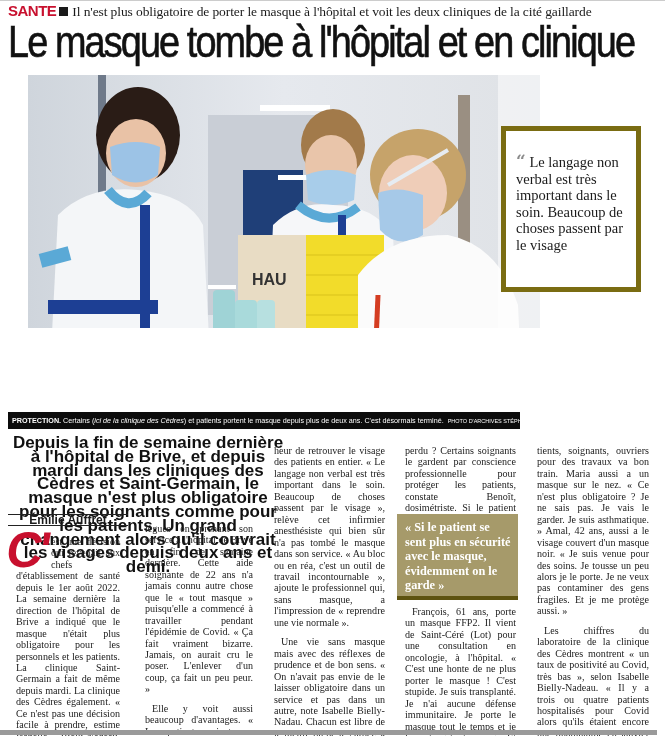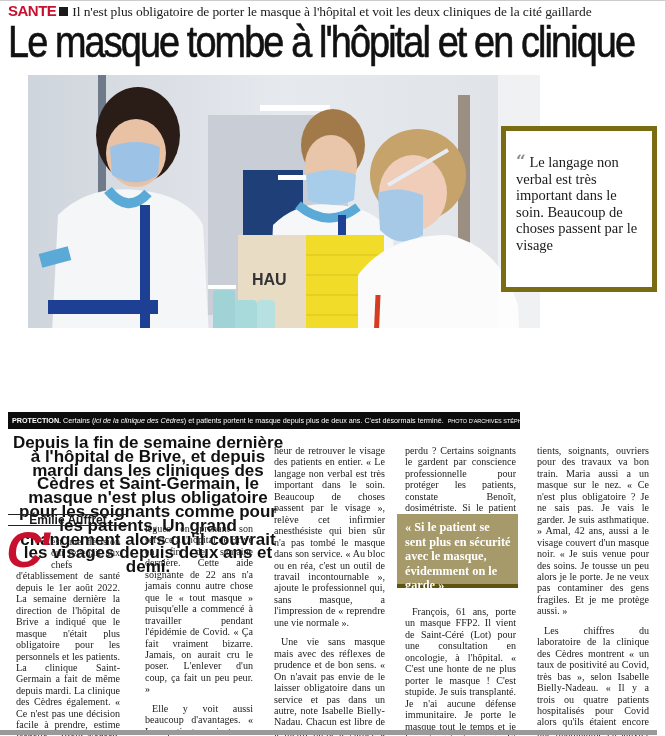--- a/index.html
+++ b/index.html
@@ -10,41 +10,41 @@
   .headline { position:absolute; left:8px; top:14px; font-family:"Liberation Sans", sans-serif; font-size:44px; line-height:56px; letter-spacing:-2.2px; transform:scaleX(0.86); transform-origin:left top; white-space:nowrap; font-weight:normal; color:#111; -webkit-text-stroke:0.6px #111; }
   .topline { position:absolute; left:0; right:0; top:0; height:1px; background:#ccc; }
 
   .photo { position:absolute; left:16px; top:75px; width:512px; height:253px; overflow:hidden; background:#d9dde3;margin-left:12px; }
   .photo svg { display:block; }
   .caption { position:absolute; left:8px; top:412px; width:512px; height:17px; background:#0c0c0c; color:#fff; font-family:"Liberation Sans", sans-serif; font-size:7.2px; line-height:17px; white-space:nowrap; padding-left:4px; box-sizing:border-box; overflow:hidden; }
   .caption b { font-weight:bold; }
   .caption i { font-style:italic; }
   .caption .credit { font-size:5.5px; margin-left:4px; }
 
-  .quote-box { position:absolute; left:501px; top:126px; width:156px; height:166px; border:5px solid #7a6c12; background:#fff; box-sizing:border-box; padding:22px 10px 0 10px; font-family:"Liberation Serif", serif; font-size:14.5px; line-height:16.5px; color:#1a1a1a; }
+  .quote-box { position:absolute; left:501px; top:126px; width:140px; height:166px; border:5px solid #7a6c12; background:#fff; box-sizing:border-box; padding:22px 10px 0 10px; font-family:"Liberation Serif", serif; font-size:14.5px; line-height:16.5px; color:#1a1a1a; }
   .quote-box .qmark { color:#8a8a8a; font-weight:bold; font-size:17px; font-family:"DejaVu Serif", serif; }
 
   .lead { position:absolute; left:8px; top:436px; width:280px; font-family:"Liberation Sans", sans-serif; font-weight:bold; font-size:17px; line-height:13.8px; color:#111;text-align:center; }
 
   .col { position:absolute; font-family:"Liberation Serif", serif; font-size:10.1px; line-height:11.45px; text-align:justify; color:#222; hyphens:manual; }
   .col p { margin:8px; text-indent:7px; }
   .col p.noind { text-indent:0; }
   .c1 { left:8px; top:528px; width:120px; }
   .c2 { left:137px; top:515px; width:124px; }
   .c3 { left:266px; top:437px; width:127px; }
   .c4 { left:397px; top:437px; width:127px; }
   .c5 { left:529px; top:437px; width:128px; }
 
   .byline-top { position:absolute; left:8px; top:514px; width:120px; height:1px; background:#222; }
   .byline { position:absolute; left:8px; top:515px; width:120px; text-align:center; font-family:"Liberation Sans", sans-serif; font-weight:bold; font-size:12px; line-height:10px; }
   .byline-bot { position:absolute; left:8px; top:525px; width:120px; height:1px; background:#222; }
 
   .dropcap { float:left; font-family:"Liberation Sans", sans-serif; font-weight:bold; color:#c8102e; font-size:50px; line-height:40px; margin:2px 4px -2px -1px; letter-spacing:-4px; transform:skewX(-8deg); }
 
-  .pull { position:absolute; left:397px; top:514px; width:121px; height:74px; background:#a69a6a; box-sizing:border-box; padding:6px 6px 0 8px; font-family:"Liberation Serif", serif; font-weight:bold; font-size:12.3px; line-height:14.5px; color:#fff; border-bottom:4px solid #5e5310; }
+  .pull { position:absolute; left:397px; top:514px; width:121px; height:86px; background:#a69a6a; box-sizing:border-box; padding:6px 6px 0 8px; font-family:"Liberation Serif", serif; font-weight:bold; font-size:12.3px; line-height:14.5px; color:#fff; border-bottom:4px solid #5e5310; }
   .bottom-bar { position:absolute; left:0; right:8px; top:730px; height:5px; background:#9a9a9a; }
 </style>
 </head>
 <body>
 
 <div class="topline"></div>
 
 <div class="kicker">
   <span class="rub">SANTE</span><span class="sq"></span><span>Il n'est plus obligatoire de porter le masque à l'hôpital et voit les deux cliniques de la cité gaillarde</span>
 </div>

